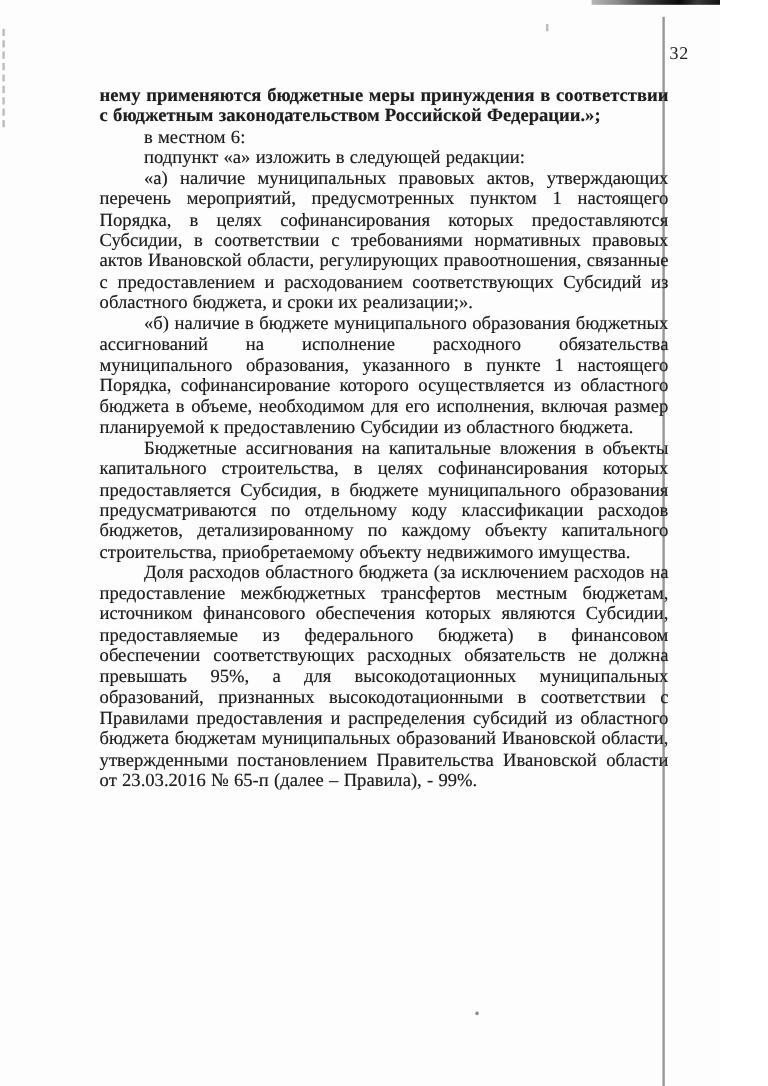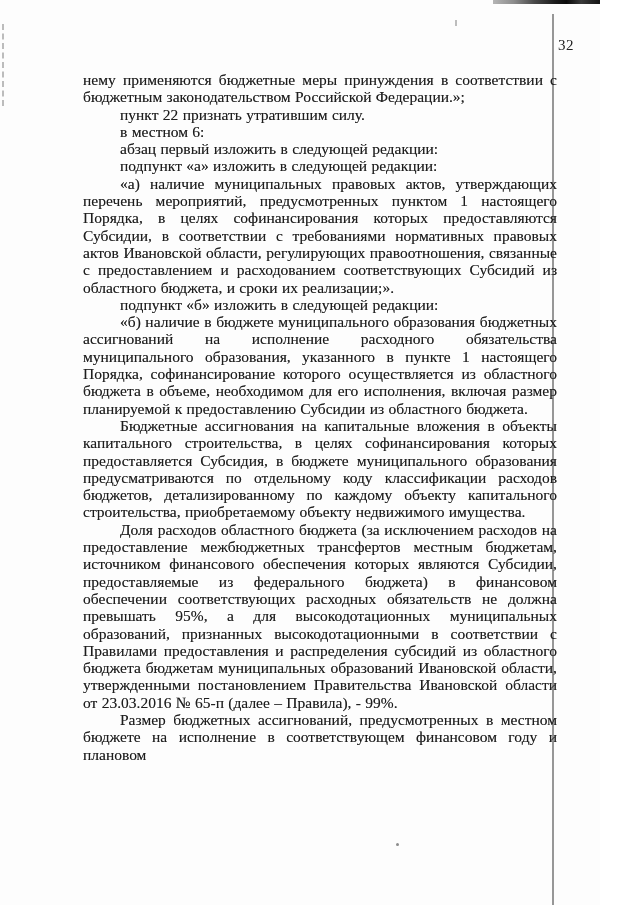--- a/index.html
+++ b/index.html
@@ -98,44 +98,41 @@
     text-align: justify;
     text-shadow: 0 0 0.6px rgba(20, 20, 20, 0.5);
     word-spacing: 0.5px;
   }
   .content p {
     margin: 0;
     text-indent: 37px;
   }
   .content p.continuation {
     text-indent: 0;
+    font-weight: bold;
   }
 </style>
 </head>
 <body>
 
 <div class="page">
 
   <div class="scan-top-bar"></div>
   <div class="scan-vline"></div>
   <div class="scan-left-dash"></div>
   <div class="scan-tick-a"></div>
   <div class="scan-tick-b"></div>
   <div class="scan-speck-a"></div>
   <div class="scan-speck-b"></div>
 
   <div class="page-number">32</div>
 
   <div class="content">
     <p class="continuation">нему применяются бюджетные меры принуждения в соответствии с бюджетным законодательством Российской Федерации.»;</p>
-    <p>пункт 22 признать утратившим силу.</p>
     <p>в местном 6:</p>
-    <p>абзац первый изложить в следующей редакции:</p>
     <p>подпункт «а» изложить в следующей редакции:</p>
     <p>«а) наличие муниципальных правовых актов, утверждающих перечень мероприятий, предусмотренных пунктом 1 настоящего Порядка, в целях софинансирования которых предоставляются Субсидии, в соответствии с требованиями нормативных правовых актов Ивановской области, регулирующих правоотношения, связанные с предоставлением и расходованием соответствующих Субсидий из областного бюджета, и сроки их реализации;».</p>
-    <p>подпункт «б» изложить в следующей редакции:</p>
     <p>«б) наличие в бюджете муниципального образования бюджетных ассигнований на исполнение расходного обязательства муниципального образования, указанного в пункте 1 настоящего Порядка, софинансирование которого осуществляется из областного бюджета в объеме, необходимом для его исполнения, включая размер планируемой к предоставлению Субсидии из областного бюджета.</p>
     <p>Бюджетные ассигнования на капитальные вложения в объекты капитального строительства, в целях софинансирования которых предоставляется Субсидия, в бюджете муниципального образования предусматриваются по отдельному коду классификации расходов бюджетов, детализированному по каждому объекту капитального строительства, приобретаемому объекту недвижимого имущества.</p>
     <p>Доля расходов областного бюджета (за исключением расходов на предоставление межбюджетных трансфертов местным бюджетам, источником финансового обеспечения которых являются Субсидии, предоставляемые из федерального бюджета) в финансовом обеспечении соответствующих расходных обязательств не должна превышать 95%, а для высокодотационных муниципальных образований, признанных высокодотационными в соответствии с Правилами предоставления и распределения субсидий из областного бюджета бюджетам муниципальных образований Ивановской области, утвержденными постановлением Правительства Ивановской области от 23.03.2016 № 65-п (далее – Правила), - 99%.</p>
-    <p>Размер бюджетных ассигнований, предусмотренных в местном бюджете на исполнение в соответствующем финансовом году и плановом</p>
   </div>
 
 </div>
 
 </body></html>

